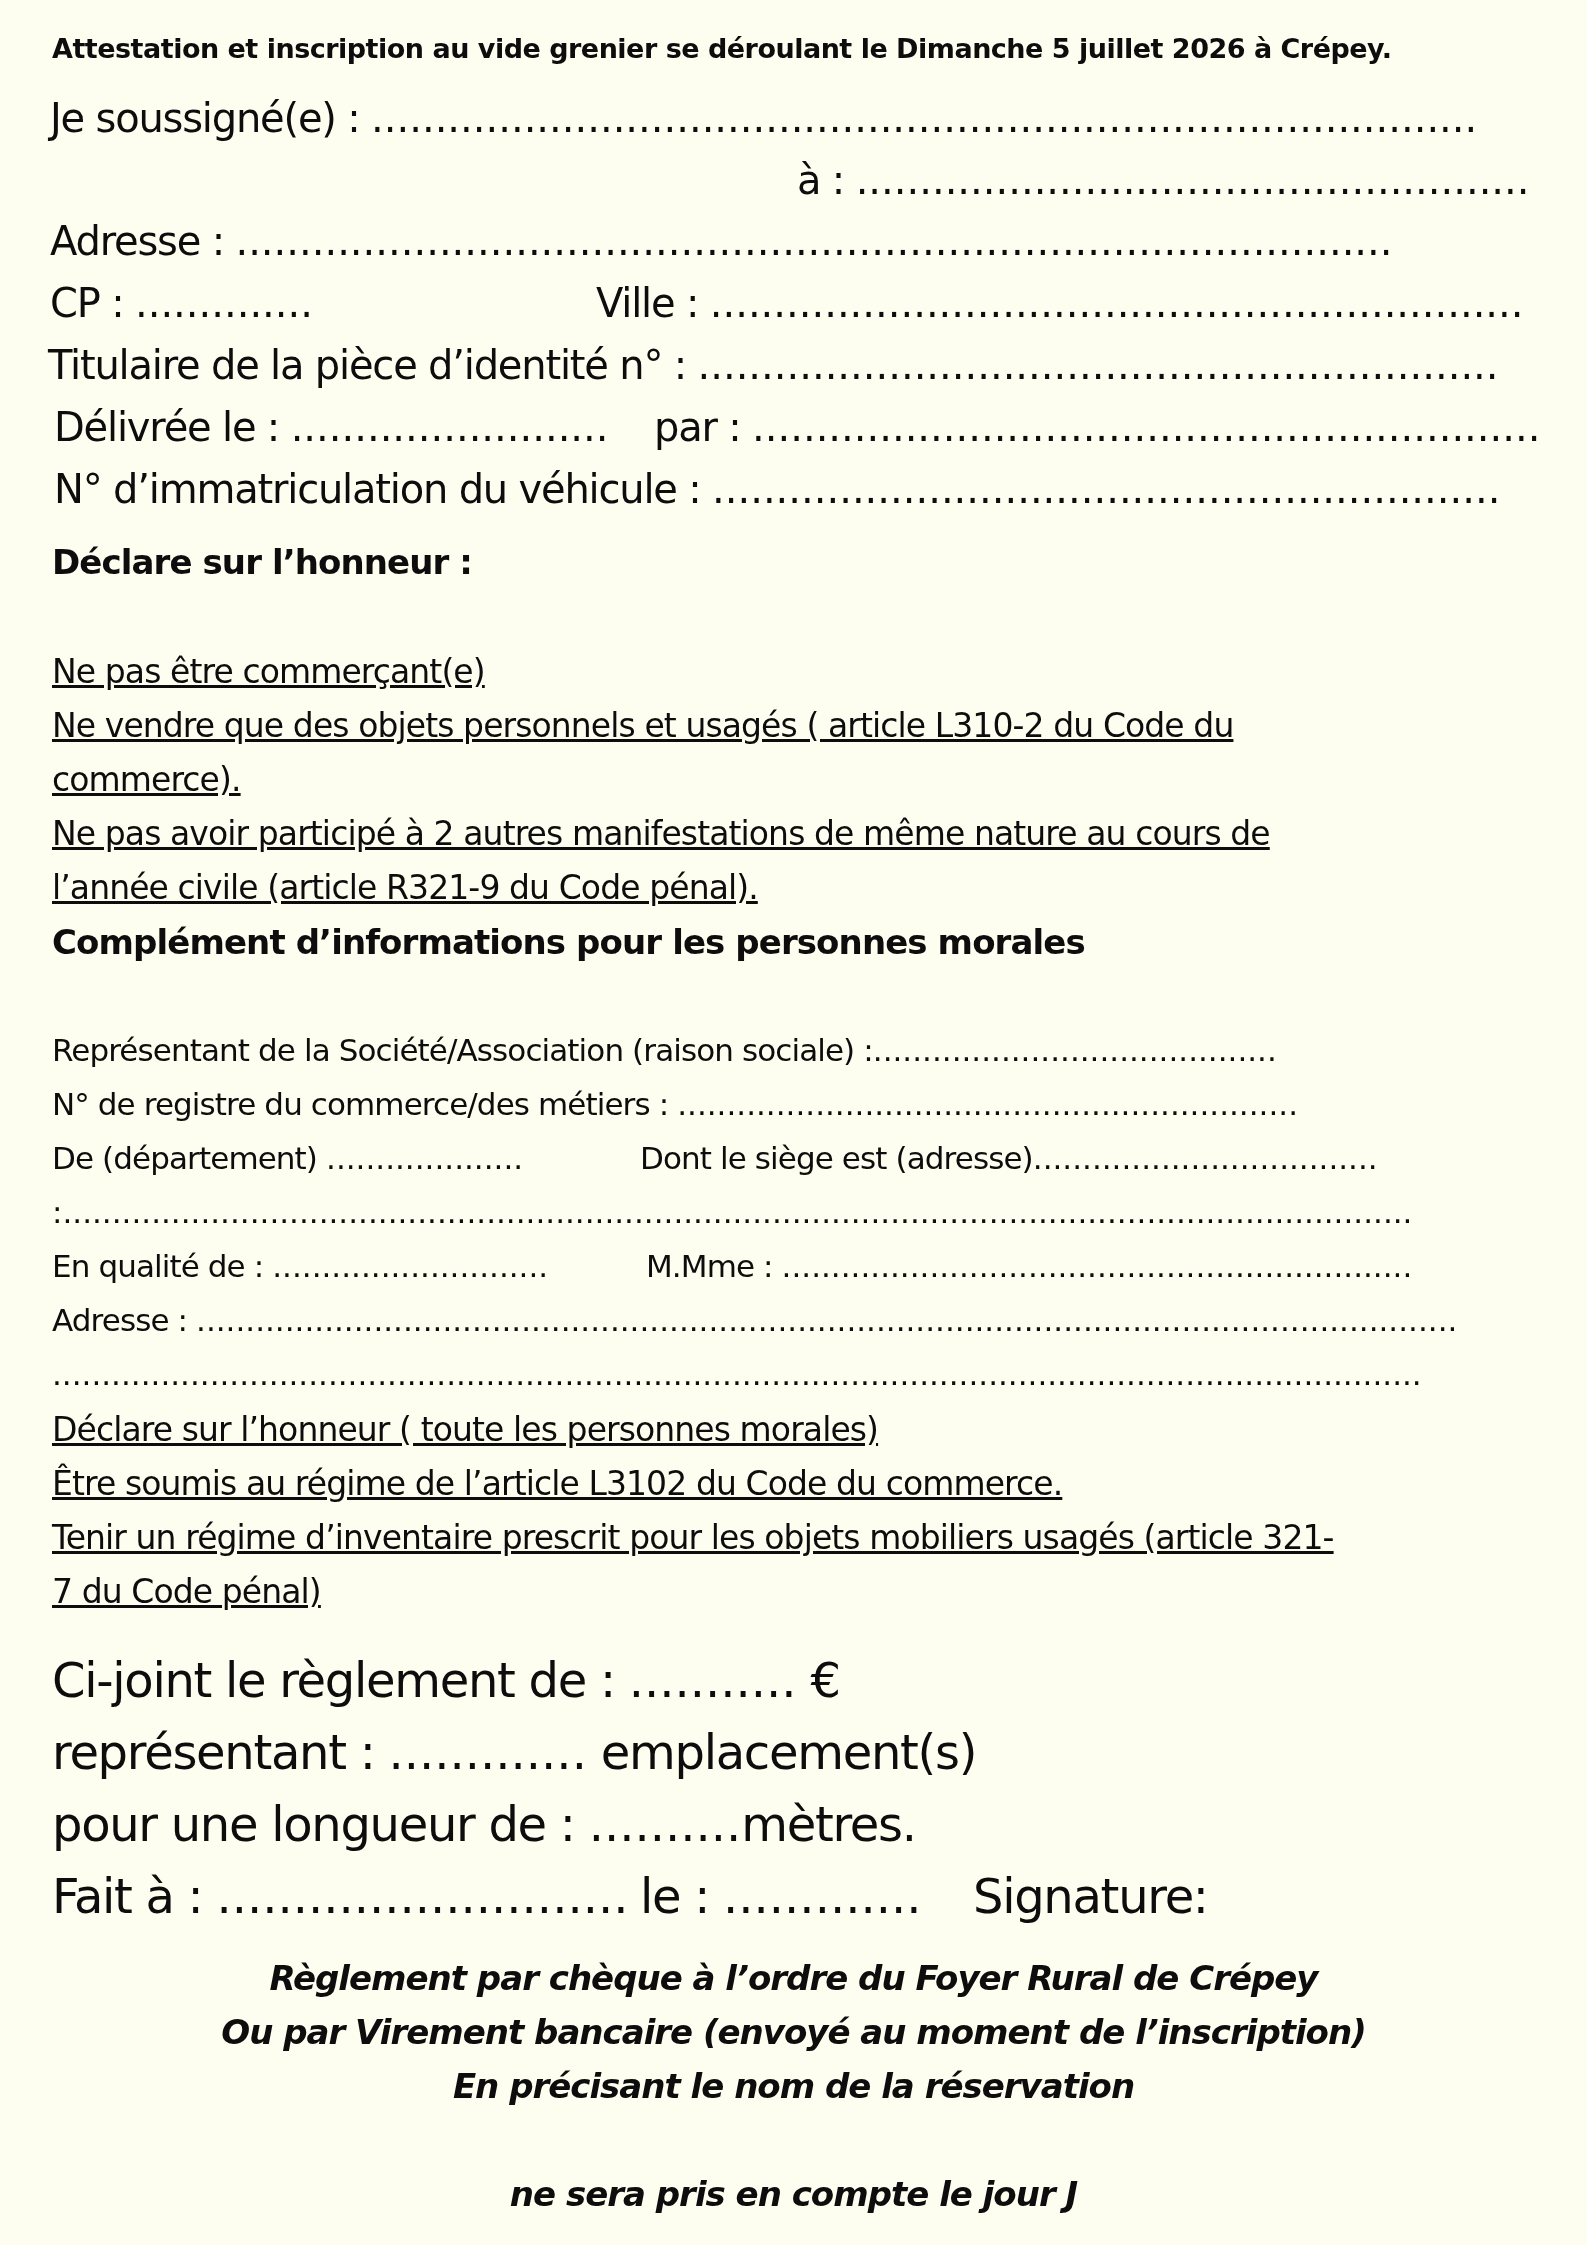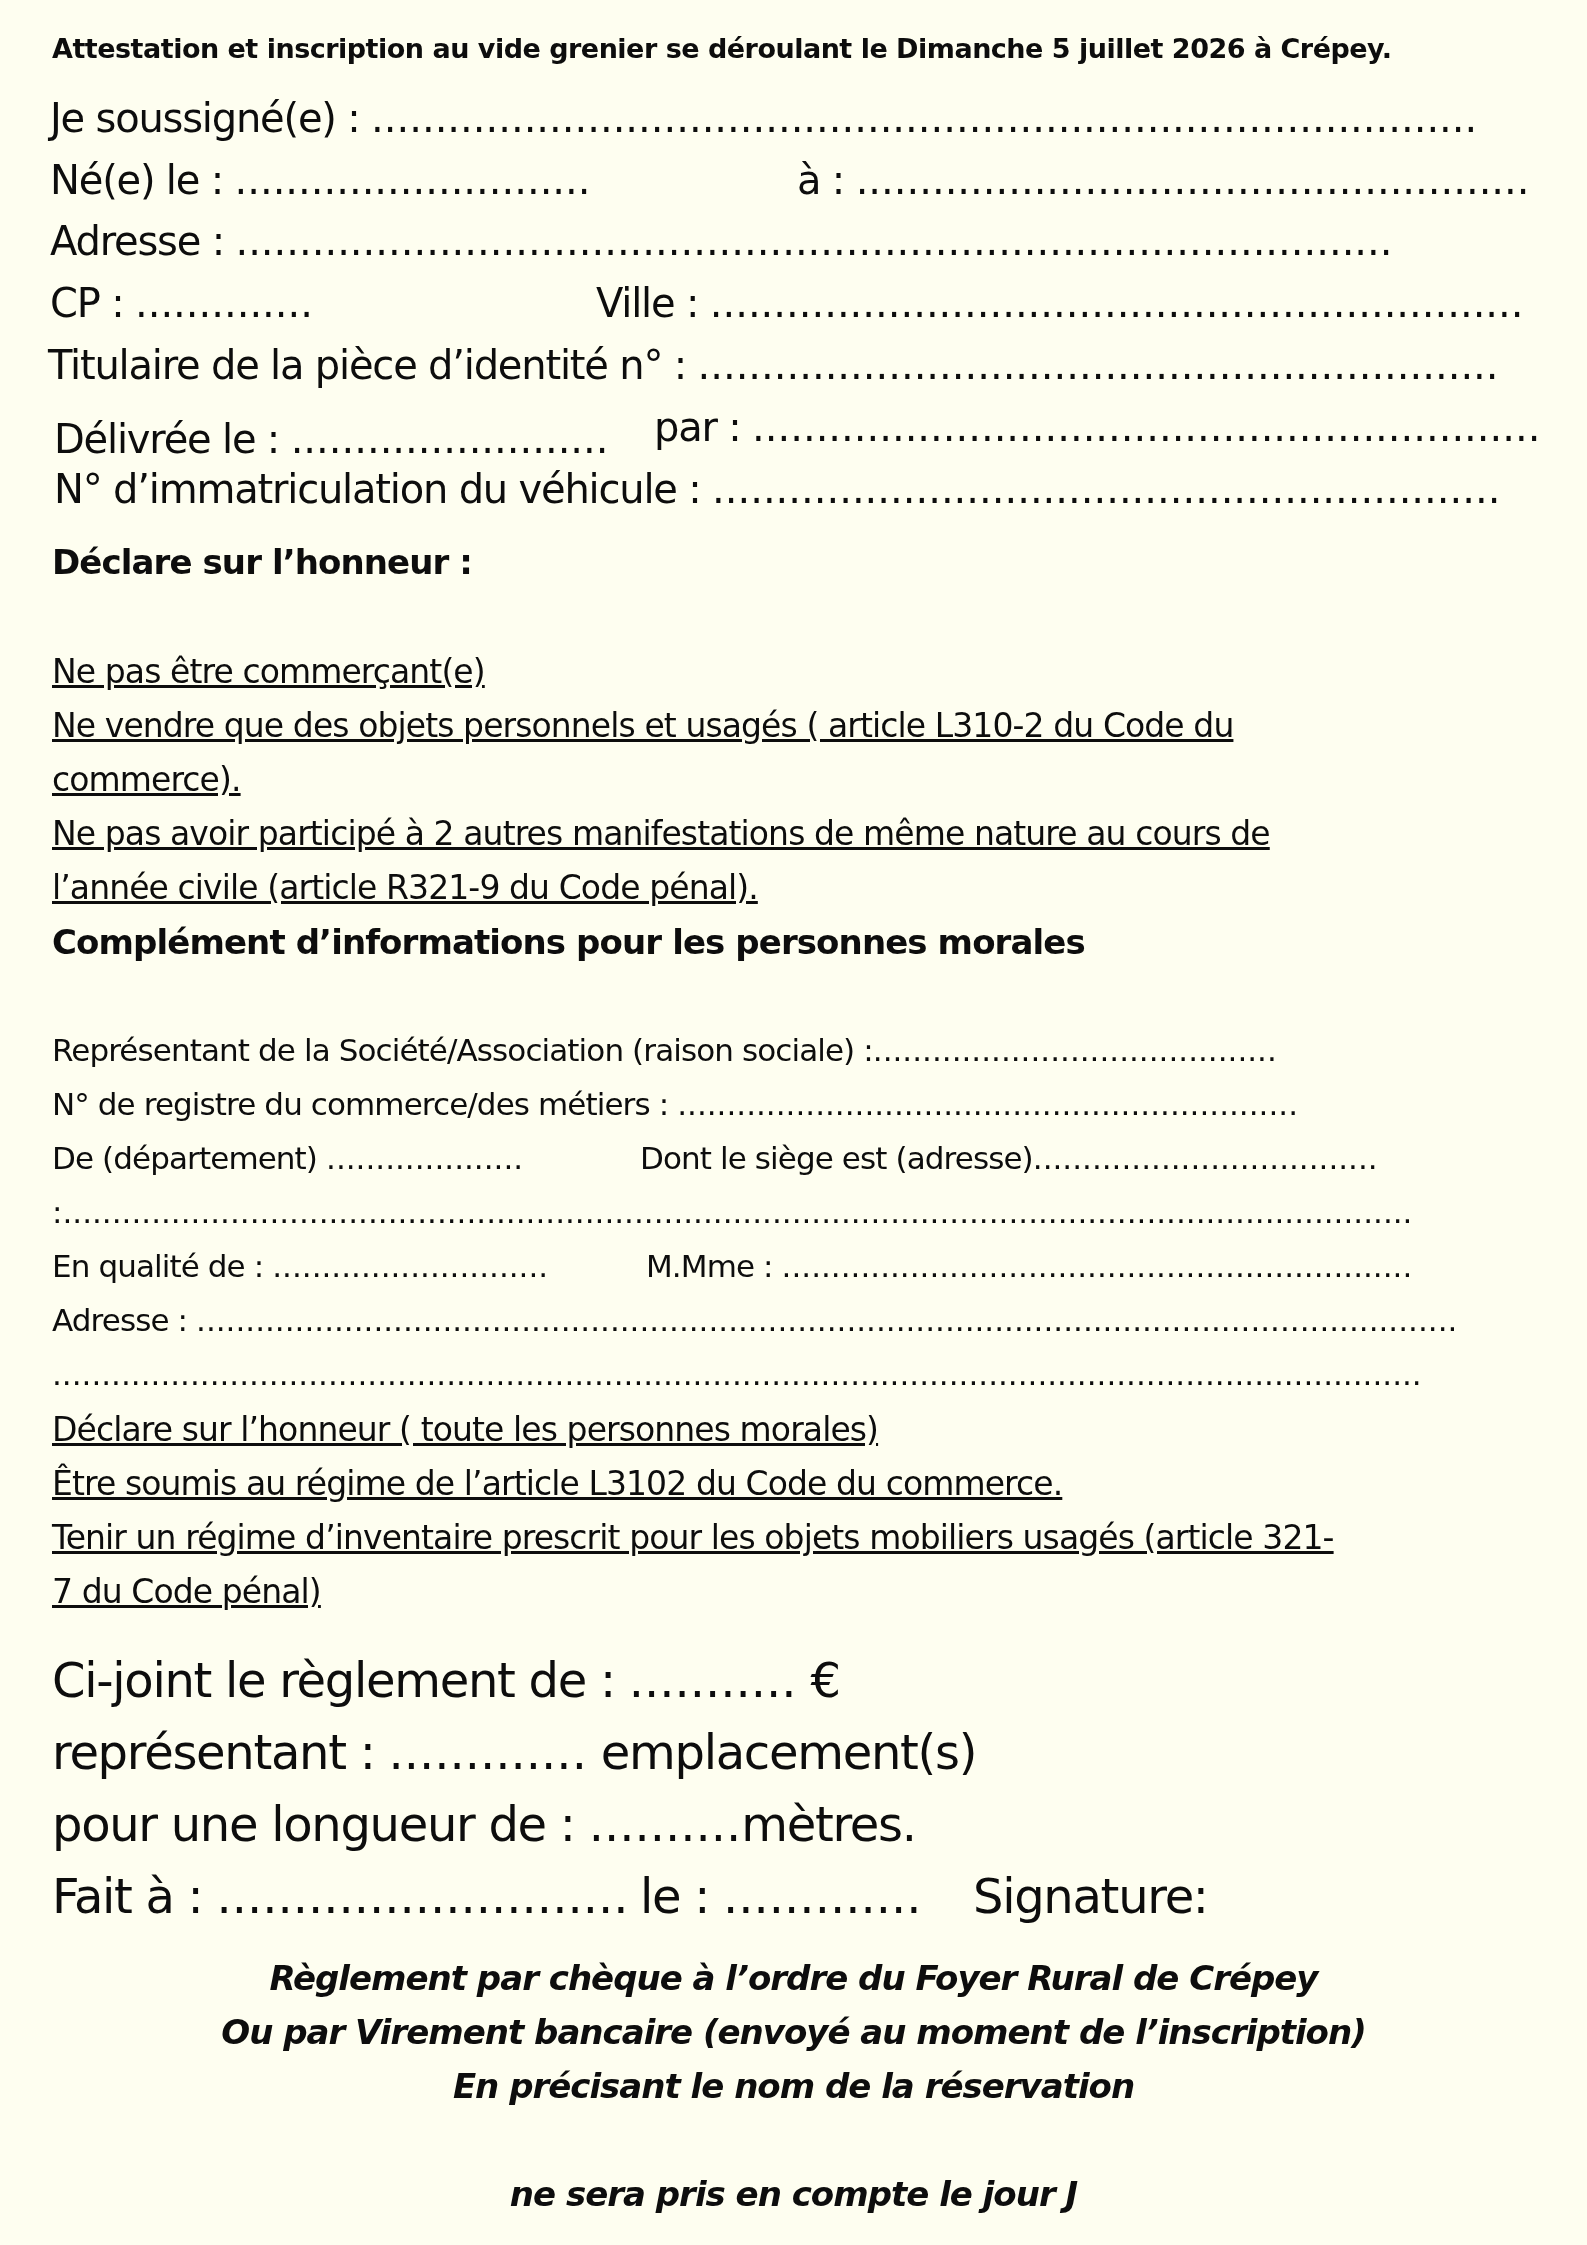--- a/index.html
+++ b/index.html
@@ -28,24 +28,20 @@
 
 <div class="page">
 
   <div class="abs title">Attestation et inscription au vide grenier se déroulant le  Dimanche 5 juillet 2026 à Crépey.</div>
 
   <div class="abs big" style="left:50px; top:95px;">
     <span>Je soussigné(e) :</span>
     <span class="dots">.......................................................................................</span>
   </div>
 
-  <div class="abs big" style="left:50px; top:157px;">
-    <span>Né(e) le :</span>
-    <span class="dots">............................</span>
-  </div>
   <div class="abs big" style="left:797px; top:157px;">
     <span>à :</span>
     <span class="dots">.....................................................</span>
   </div>
 
   <div class="abs big" style="left:50px; top:218px;">
     <span>Adresse :</span>
     <span class="dots">...........................................................................................</span>
   </div>
 
@@ -56,21 +52,21 @@
   <div class="abs big" style="left:596px; top:280px;">
     <span>Ville :</span>
     <span class="dots">................................................................</span>
   </div>
 
   <div class="abs big" style="left:48px; top:342px;text-align:right;">
     <span>Titulaire de la pièce d’identité n° :</span>
     <span class="dots">...............................................................</span>
   </div>
 
-  <div class="abs big" style="left:54px; top:416px;">
+  <div class="abs big" style="left:54px; top:404px;">
     <span>Délivrée le :</span>
     <span class="dots">.........................</span>
   </div>
   <div class="abs big" style="left:654px; top:404px;">
     <span>par :</span>
     <span class="dots">..............................................................</span>
   </div>
 
   <div class="abs big" style="left:54px; top:466px;">
     <span>N° d’immatriculation du véhicule :</span>

